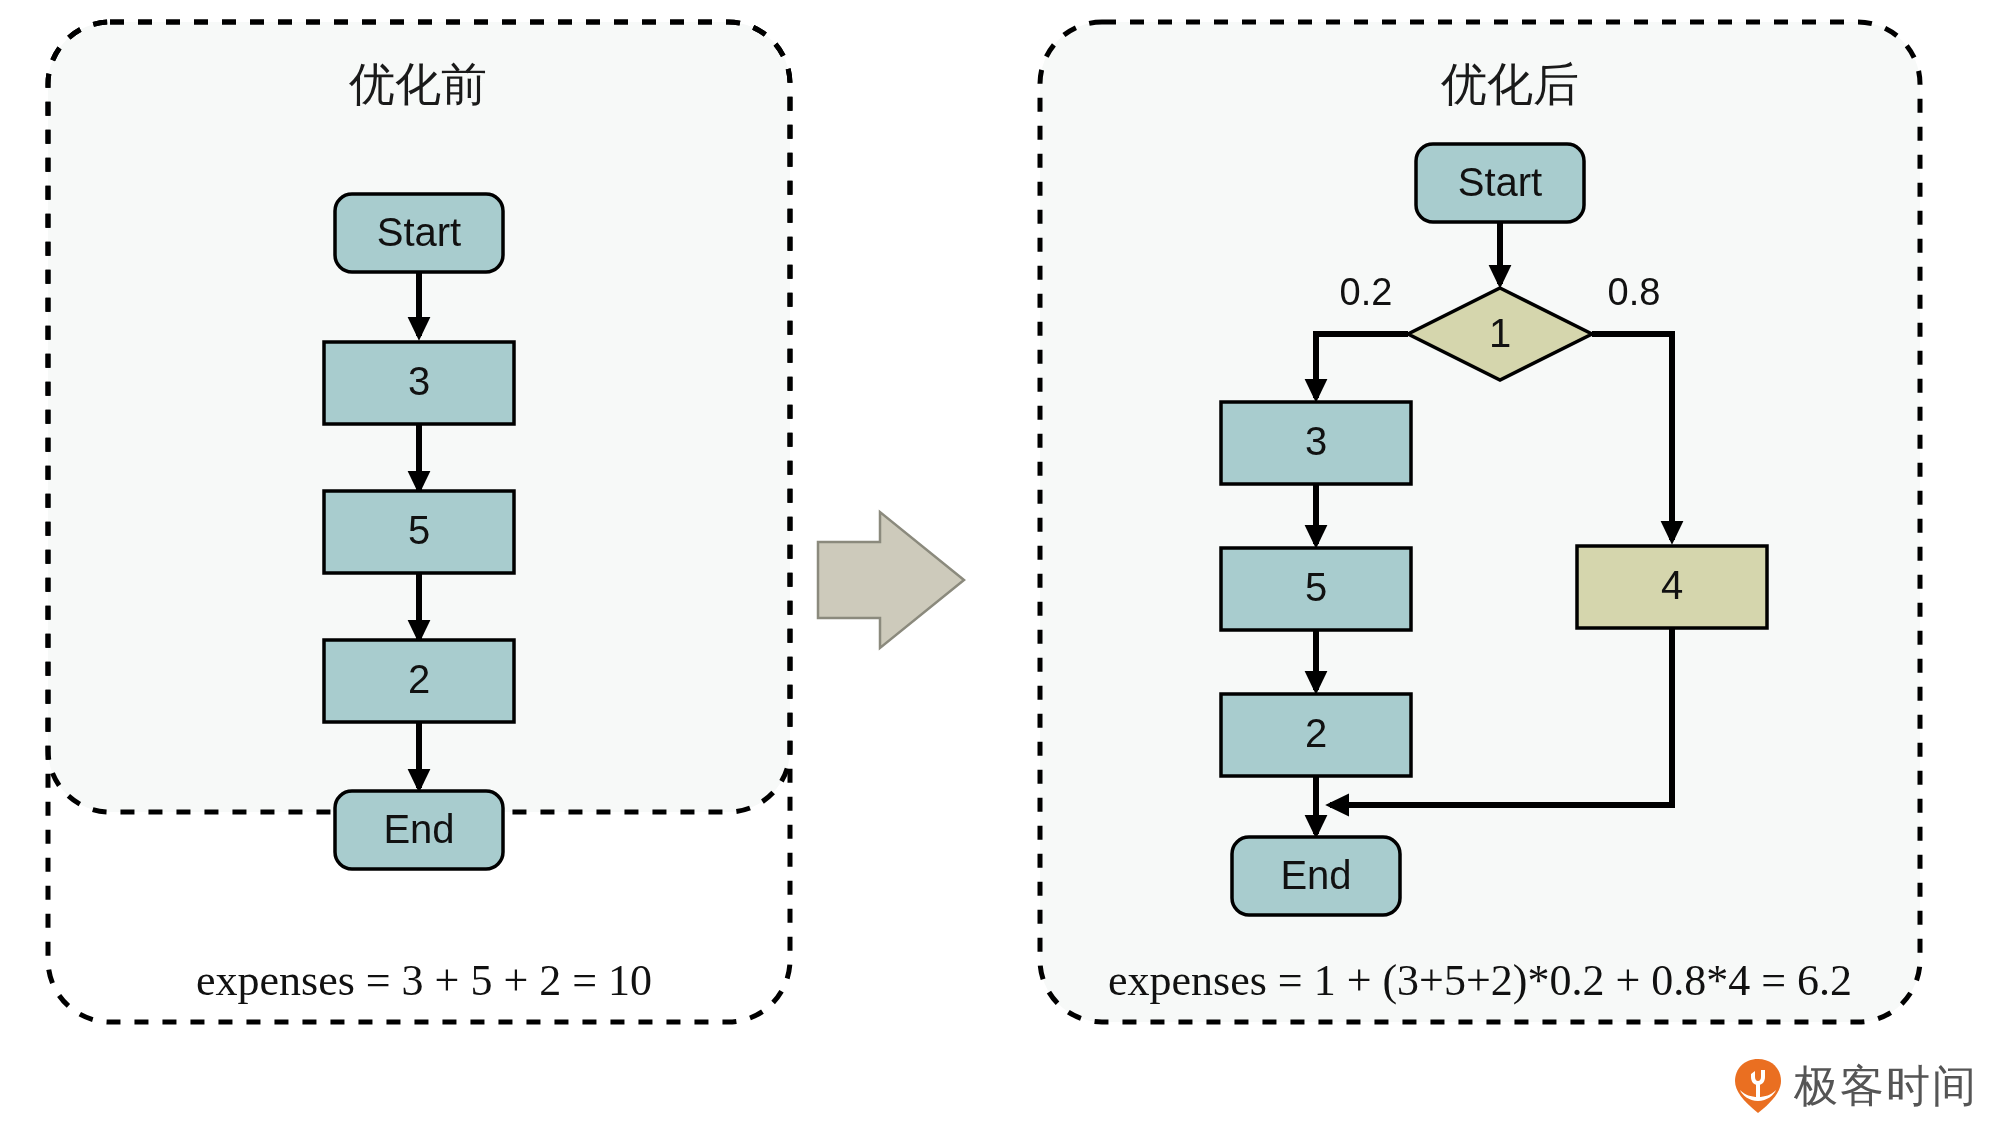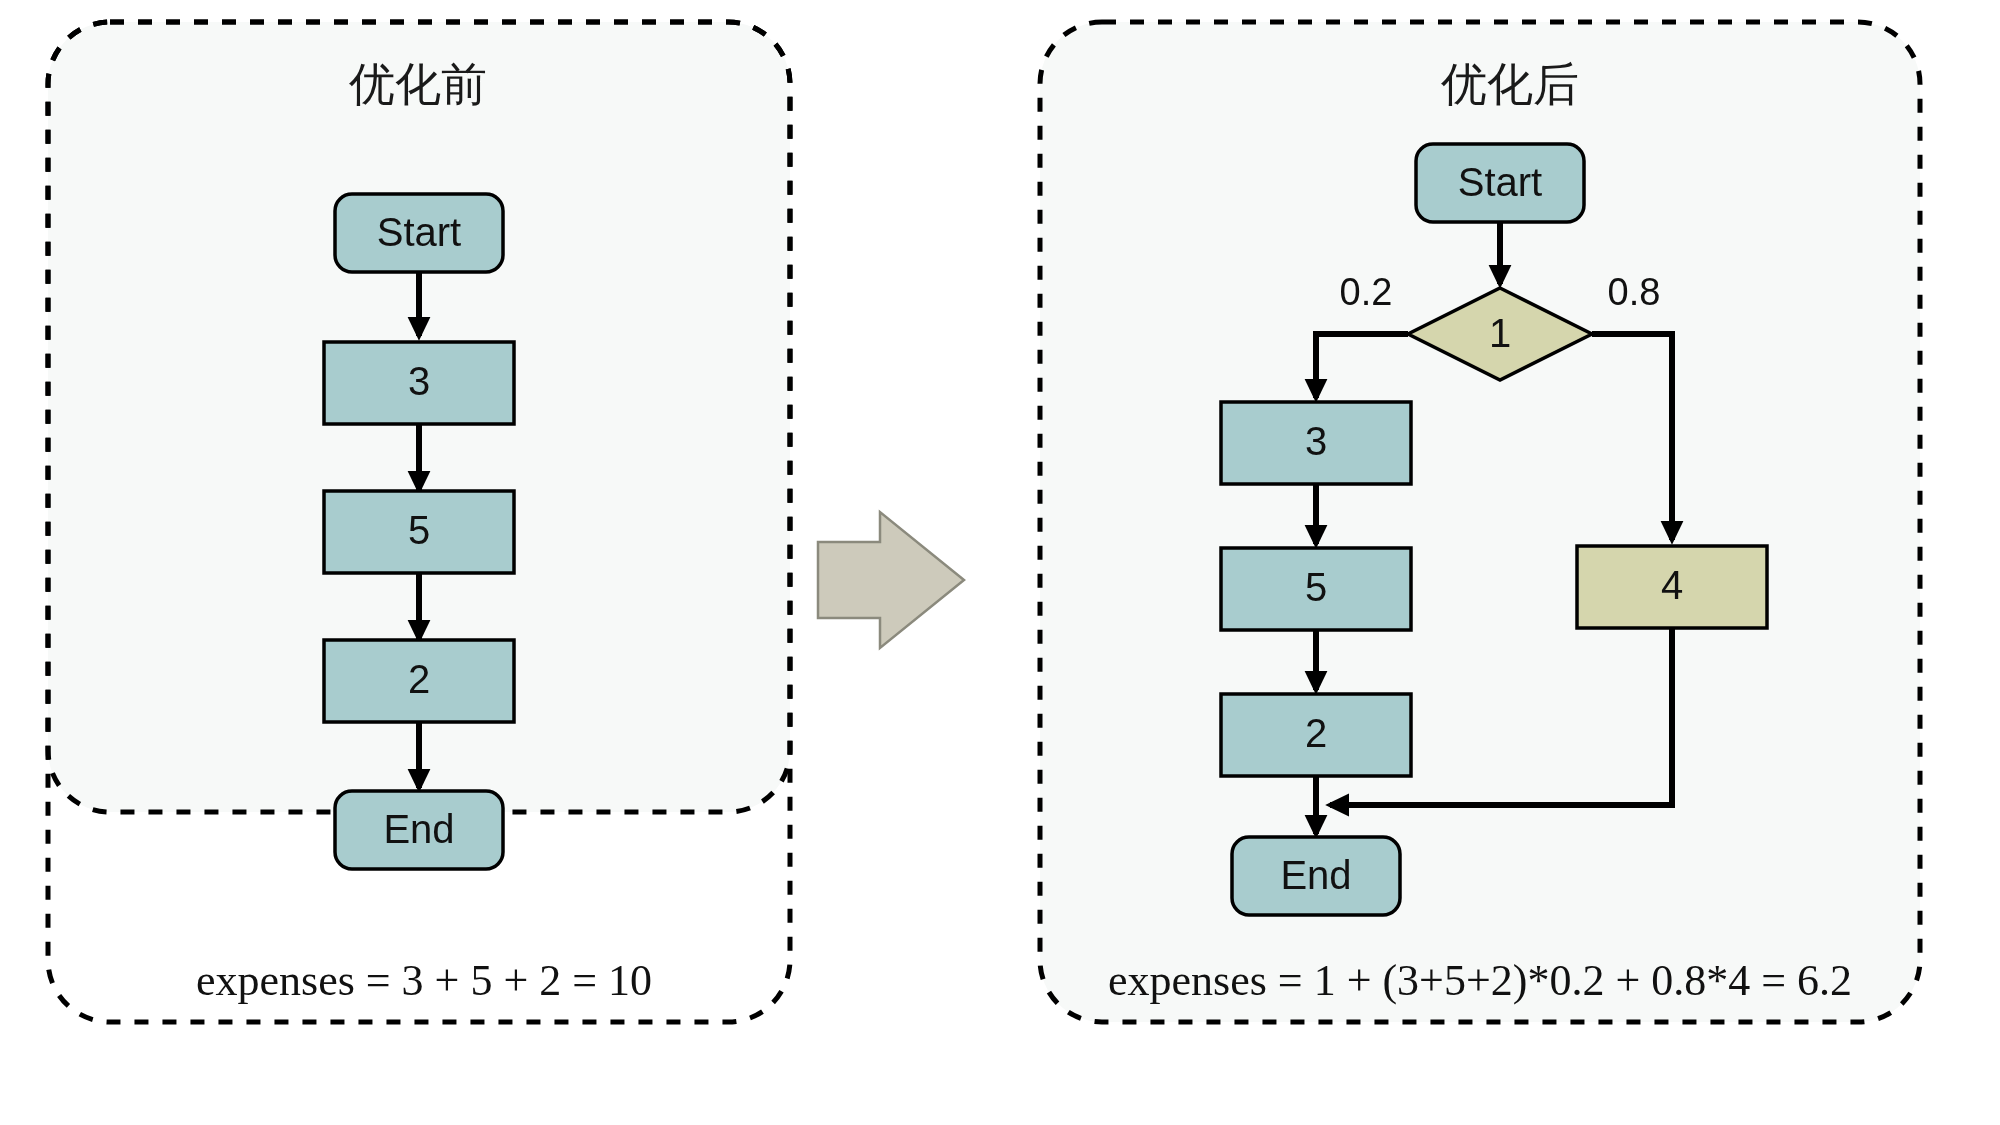--- a/index.html
+++ b/index.html
@@ -198,14 +198,25 @@
       <path class="edge" d="M 1672 628 L 1672 805 L 1330 805" marker-end="url(#ah)"></path>
 
       <rect class="node-round" x="1232" y="837" width="168" height="78" rx="17" ry="17"></rect>
       <text class="node-label" x="1316" y="878">End</text>
 
       <text class="formula" x="1480" y="995">expenses = 1 + (3+5+2)*0.2 + 0.8*4 = 6.2</text>
     </g>
 
   </svg>
 
+  <div id="logo">
+    <span id="logo-mark">
+      <svg viewBox="0 0 52 58" width="52" height="58" aria-hidden="true">
+        <path d="M26 2 C12 2 3 12 3 24 C3 34 11 44 26 56 C41 44 49 34 49 24 C49 12 40 2 26 2 Z" fill="#ea6f21"></path>
+        <path d="M26 44 C17 44 10 38 8 33 C13 38 19 40 26 40 C33 40 39 38 44 33 C42 38 35 44 26 44 Z" fill="#ffffff"></path>
+        <path d="M33 13 L33 20 C33 25 30 28 26 28 C22 28 19 25 19 20 L19 17 L23 14 L23 20 C23 22 24 24 26 24 C28 24 29 22 29 20 L29 13 Z" fill="#ffffff"></path>
+        <rect x="24" y="26" width="4" height="16" fill="#ffffff"></rect>
+      </svg>
+    </span>
+    <span id="logo-text">极客时间</span>
+  </div>
 
 </div>
 
 </body></html>

